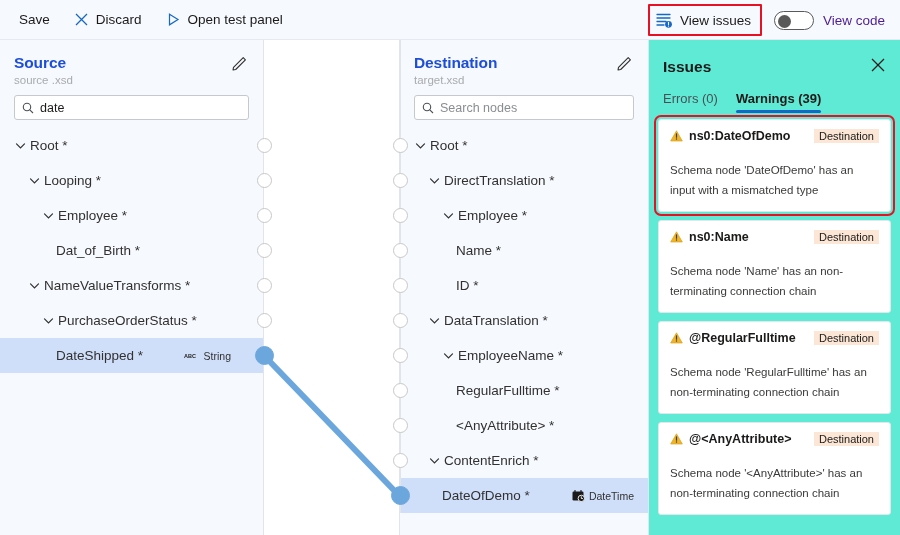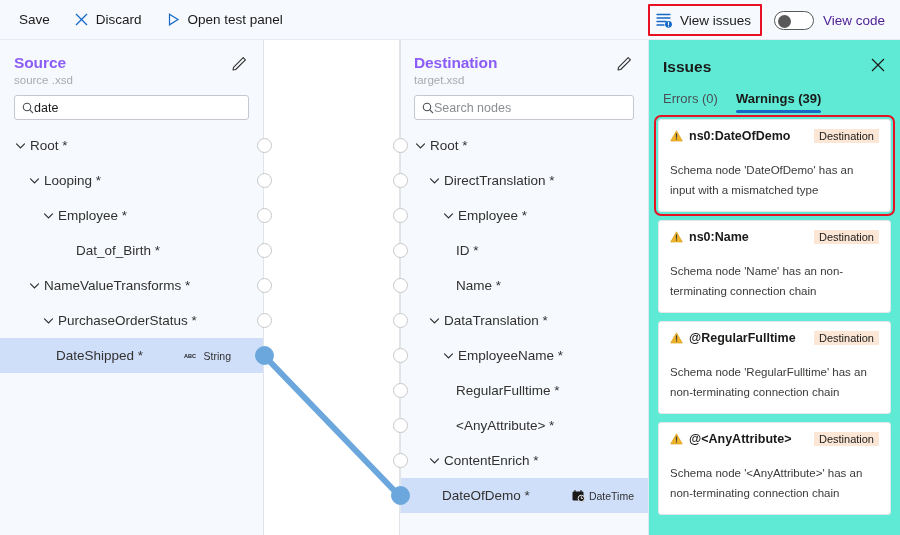--- a/index.html
+++ b/index.html
@@ -80,39 +80,39 @@
     border-right: 1px solid #e1e4e8;
   }
   .panel-source { left: 0; width: 264px; border-left: none; }
   .panel-dest   { left: 399px; width: 249px; border-right: none; }
 
   .panel-head {
     padding: 14px 14px 0 14px;
     position: relative;
   }
   .panel-title {
-    font-size: 15.5px; font-weight: bold; color: #8b5cf6;
+    font-size: 15.5px; font-weight: bold; color: #1d4ed8;
     letter-spacing: -0.1px;
   }
   .panel-sub {
     font-size: 11.5px; color: #a9abae; margin-top: 2px;
   }
   .pencil {
     position: absolute; right: 14px; top: 14px;
     width: 18px; height: 18px; cursor: pointer;
   }
 
   .search-box {
     margin: 9px 14px 0 14px;
     height: 25px;
     background: #ffffff;
     border: 1px solid #c5c9cf;
     border-radius: 3px;
     display: flex; align-items: center;
-    padding: 4px 7px; 
+    padding: 4px 7px; gap: 6px;
   }
   .search-box input {
     border: none; outline: none; background: transparent;
     font-size: 12.5px; font-family: "Liberation Sans", sans-serif;
     color: #1b1a19; width: 100%;
   }
   .search-box input::placeholder { color: #8a8d91; }
 
   .tree { margin-top: 8px; position: relative; }
   .node {
@@ -303,21 +303,21 @@
             <span class="nm">Looping *</span>
           </div>
           <div class="node" style="padding-left:42px">
             <span class="chev">
               <svg width="13" height="13" viewBox="0 0 13 13">
                 <path d="M2.5 4.8 L6.5 8.8 L10.5 4.8" stroke="#323130" stroke-width="1.2" fill="none" stroke-linecap="round"></path>
               </svg>
             </span>
             <span class="nm">Employee *</span>
           </div>
-          <div class="node" style="padding-left:76px">
+          <div class="node" style="padding-left:56px">
             <span class="nm">Dat_of_Birth *</span>
           </div>
           <div class="node" style="padding-left:28px">
             <span class="chev">
               <svg width="13" height="13" viewBox="0 0 13 13">
                 <path d="M2.5 4.8 L6.5 8.8 L10.5 4.8" stroke="#323130" stroke-width="1.2" fill="none" stroke-linecap="round"></path>
               </svg>
             </span>
             <span class="nm">NameValueTransforms *</span>
           </div>
@@ -389,24 +389,24 @@
           </div>
           <div class="node" style="padding-left:42px">
             <span class="chev">
               <svg width="13" height="13" viewBox="0 0 13 13">
                 <path d="M2.5 4.8 L6.5 8.8 L10.5 4.8" stroke="#323130" stroke-width="1.2" fill="none" stroke-linecap="round"></path>
               </svg>
             </span>
             <span class="nm">Employee *</span>
           </div>
           <div class="node" style="padding-left:56px">
+            <span class="nm">Name *</span>
+          </div>
+          <div class="node" style="padding-left:56px">
             <span class="nm">ID *</span>
-          </div>
-          <div class="node" style="padding-left:56px">
-            <span class="nm">Name *</span>
           </div>
           <div class="node" style="padding-left:28px">
             <span class="chev">
               <svg width="13" height="13" viewBox="0 0 13 13">
                 <path d="M2.5 4.8 L6.5 8.8 L10.5 4.8" stroke="#323130" stroke-width="1.2" fill="none" stroke-linecap="round"></path>
               </svg>
             </span>
             <span class="nm">DataTranslation *</span>
           </div>
           <div class="node" style="padding-left:42px">

